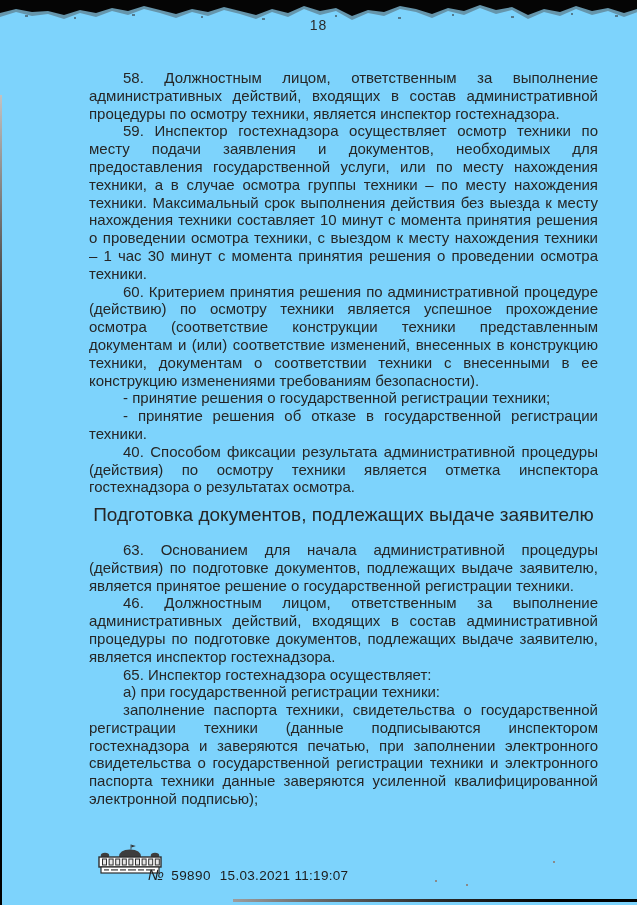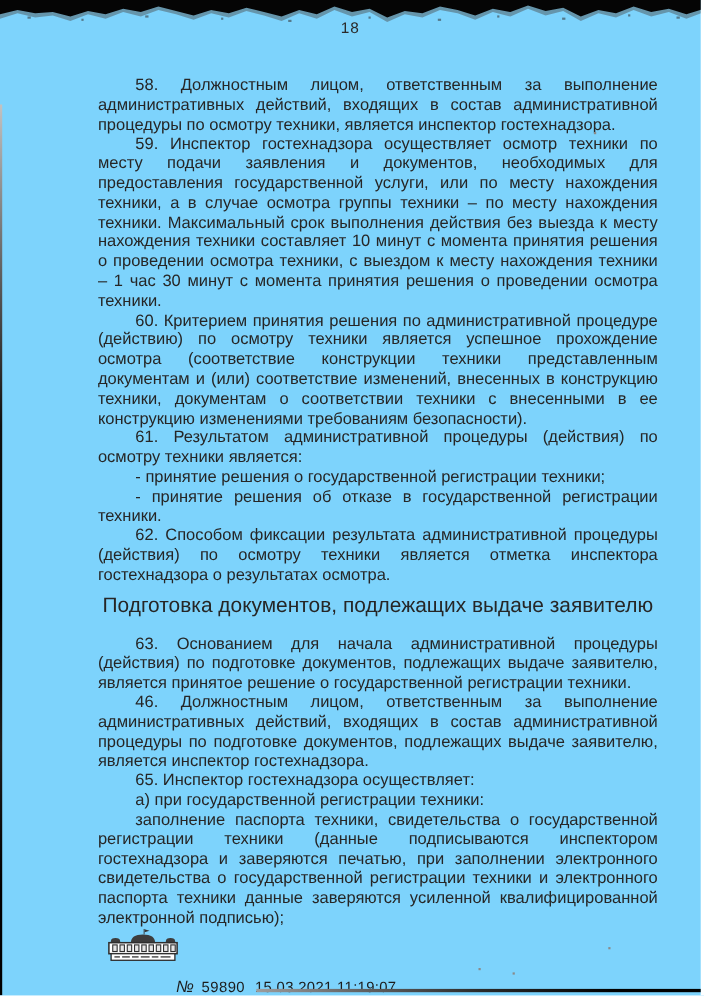--- a/index.html
+++ b/index.html
@@ -34,22 +34,22 @@
     color: #262626;
     margin-top: 12px;
   }
   .content p { margin: 0; text-indent: 34px; }
   .content .heading {
     margin: 10px 0 17px; text-align: center; text-indent: 0;
     font-weight: normal; font-size: 19px;
   }
   .stamp-icon { position: absolute; left: 98px; top: 844px; }
   .stamp-number {
-    position: absolute; left: 160px; top: 866px;
-    font-size: 13.5px; color: #1c1c1c; white-space: nowrap; margin-top: 23px;
+    position: absolute; left: 148px; top: 866px;
+    font-size: 13.5px; color: #1c1c1c; white-space: nowrap;
   }
   .stamp-number .no-sign { font-style: italic; font-size: 15px; margin-right: 7px; }
   .stamp-number .num { margin-right: 9px; letter-spacing: 0.4px; }
   .stamp-number .dt { letter-spacing: 0.3px; }
   .speck { position: absolute; background: #8a8a8a; }
   .speck.s1 { left: 553px; top: 861px; width: 2px; height: 2px; }
   .speck.s2 { left: 466px; top: 884px; width: 2px; height: 2px; }
   .speck.s3 { left: 435px; top: 880px; width: 2px; height: 2px; }
   .speck.s4 { left: 540px; top: 120px; width: 2px; height: 2px; }
 </style>
@@ -77,24 +77,23 @@
   </svg>
 
   <div class="left-artifact"></div>
 
   <div class="page-number">18</div>
 
   <div class="content">
     <p>58. Должностным лицом, ответственным за выполнение административных действий, входящих в состав административной процедуры по осмотру техники, является инспектор гостехнадзора.</p>
     <p>59. Инспектор гостехнадзора осуществляет осмотр техники по месту подачи заявления и документов, необходимых для предоставления государственной услуги, или по месту нахождения техники, а в случае осмотра группы техники – по месту нахождения техники. Максимальный срок выполнения действия без выезда к месту нахождения техники составляет 10 минут с момента принятия решения о проведении осмотра техники, с выездом к месту нахождения техники – 1 час 30 минут с момента принятия решения о проведении осмотра техники.</p>
     <p>60. Критерием принятия решения по административной процедуре (действию) по осмотру техники является успешное прохождение осмотра (соответствие конструкции техники представленным документам и (или) соответствие изменений, внесенных в конструкцию техники, документам о соответствии техники с внесенными в ее конструкцию изменениями требованиям безопасности).</p>
-    <p>61. Результатом административной процедуры (действия) по осмотру техники является:</p>
     <p>- принятие решения о государственной регистрации техники;</p>
     <p>- принятие решения об отказе в государственной регистрации техники.</p>
-    <p>62. Способом фиксации результата административной процедуры (действия) по осмотру техники является отметка инспектора гостехнадзора о результатах осмотра.</p>
+    <p>40. Способом фиксации результата административной процедуры (действия) по осмотру техники является отметка инспектора гостехнадзора о результатах осмотра.</p>
     <p class="heading">Подготовка документов, подлежащих выдаче заявителю</p>
     <p>63. Основанием для начала административной процедуры (действия) по подготовке документов, подлежащих выдаче заявителю, является принятое решение о государственной регистрации техники.</p>
     <p>46. Должностным лицом, ответственным за выполнение административных действий, входящих в состав административной процедуры по подготовке документов, подлежащих выдаче заявителю, является инспектор гостехнадзора.</p>
     <p>65. Инспектор гостехнадзора осуществляет:</p>
     <p>а) при государственной регистрации техники:</p>
     <p>заполнение паспорта техники, свидетельства о государственной регистрации техники (данные подписываются инспектором гостехнадзора и заверяются печатью, при заполнении электронного свидетельства о государственной регистрации техники и электронного паспорта техники данные заверяются усиленной квалифицированной электронной подписью);</p>
   </div>
 
   <svg class="stamp-icon" width="64" height="32" viewBox="0 0 64 32">
     <rect x="32.6" y="0.5" width="0.8" height="5" fill="#333"></rect>

